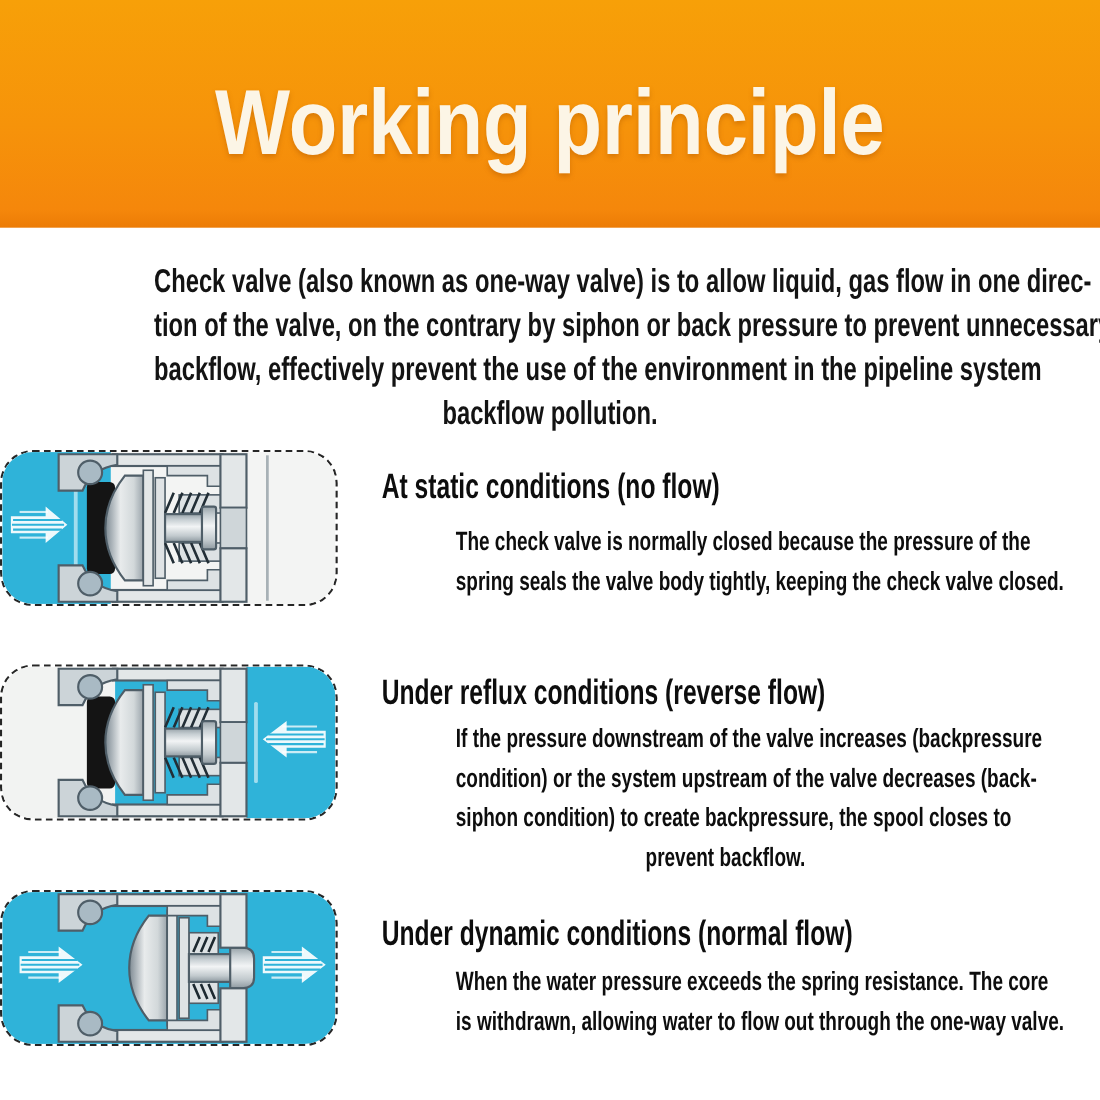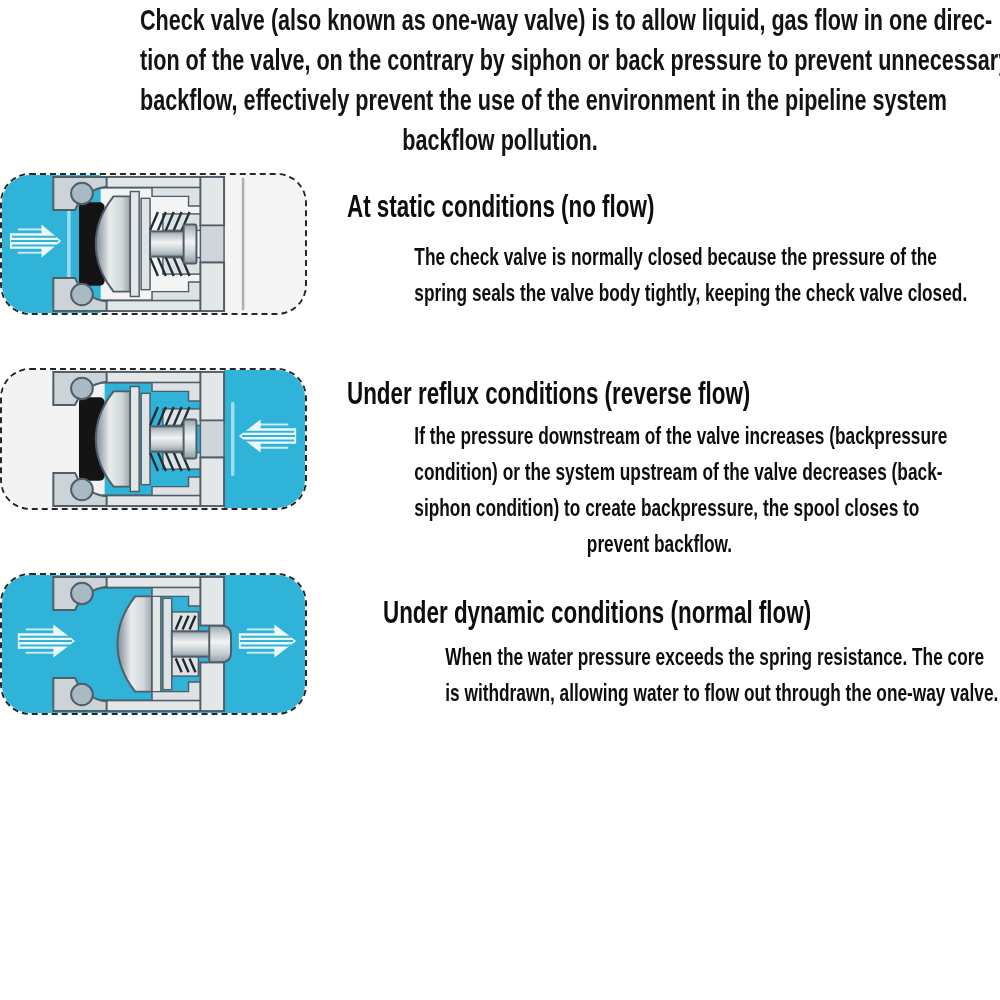--- a/index.html
+++ b/index.html
@@ -15,31 +15,31 @@
     display:flex;align-items:center;justify-content:center;
   }
   .hero-title{
     margin:16px 0 0 0;
     font-size:84px;font-weight:700;color:#fcf5e6;
     transform:scaleX(.86);transform-origin:50% 50%;
     white-space:nowrap;letter-spacing:0;
     text-shadow:0 3px 5px rgba(180,90,0,.45);
   }
   
-  .intro{}
+  .intro{padding-top:29px;}
   .intro-line{
     font-size:30px;font-weight:700;line-height:40px;color:#131313;
     text-align:center;white-space:nowrap;
     transform:scaleX(.72);transform-origin:50% 50%;
   }
   
   .row{display:flex;align-items:flex-start;}
   .row-1{margin-top:13px;}
   .row-2{margin-top:53px;}
-  .row-3{margin-top:11px;gap:36px;}
+  .row-3{margin-top:11px;}
   .diagram{
     width:307px;height:142px;flex:0 0 307px;box-sizing:border-box;
     border:2px dashed #262626;border-radius:30px;overflow:hidden;background:#fff;
   }
   .diagram svg{display:block;width:100%;height:100%;}
   .sect-text{flex:1;min-width:0;padding-left:12px;}
   .sect-heading{
     margin:0;font-size:32px;font-weight:700;line-height:34px;color:#0d0d0d;
     padding-left:40px;white-space:nowrap;
     transform:scaleX(.70);transform-origin:0 50%;
@@ -51,20 +51,23 @@
   }
   .sect-text-1{padding-top:16px;} .sect-text-1 .sect-heading{margin-bottom:16px;}
   .sect-text-2{padding-top:8px;}  .sect-text-2 .sect-heading{margin-bottom:8px;}
   .sect-text-3{padding-top:22px;} .sect-text-3 .sect-heading{margin-bottom:10px;}
 </style>
 </head>
 <body>
 
 <div class="page">
 
+  <header class="hero">
+    <h1 class="hero-title">Working principle</h1>
+  </header>
 
   <section class="intro">
     <div class="intro-line">Check valve (also known as one-way valve) is to allow liquid, gas flow in one direc-</div>
     <div class="intro-line">tion of the valve, on the contrary by siphon or back pressure to prevent unnecessary</div>
     <div class="intro-line">backflow, effectively prevent the use of the environment in the pipeline system</div>
     <div class="intro-line">backflow pollution.</div>
   </section>
 
   <section class="row row-1">
     <div class="diagram">

